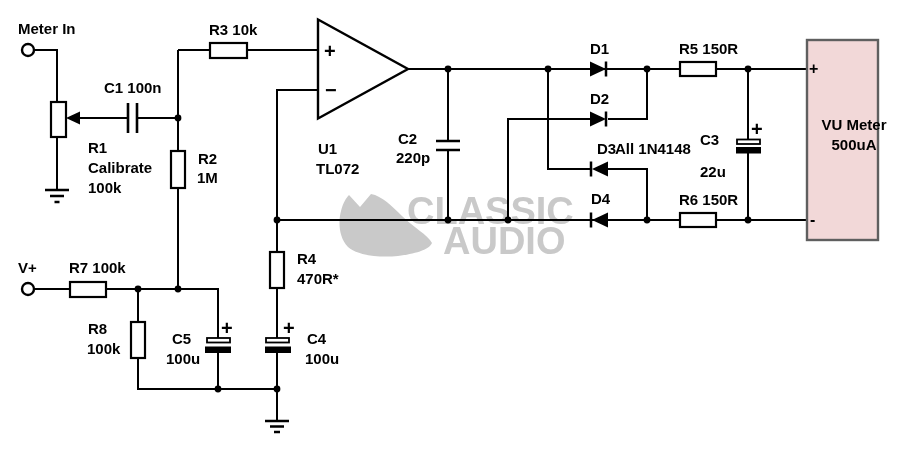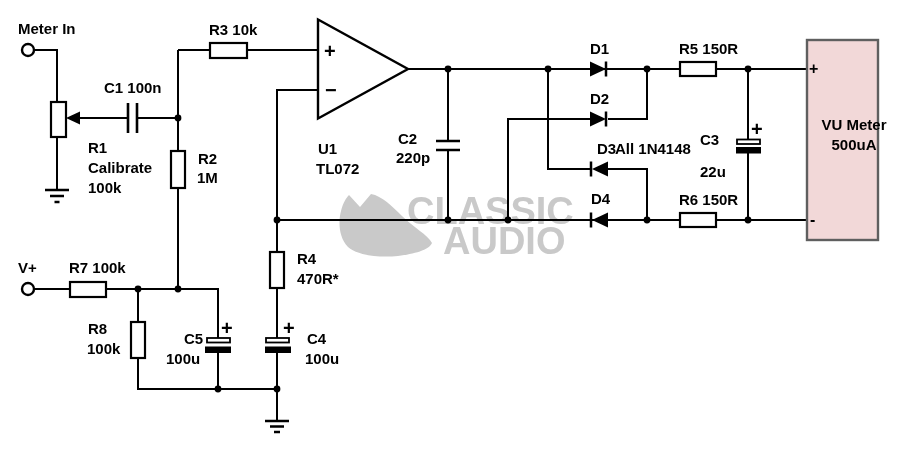--- a/index.html
+++ b/index.html
@@ -159,21 +159,21 @@
 
   <div class="lbl" style="left:700px;top:131px;">C3</div>
   <div class="lbl" style="left:700px;top:150px;margin-top:13px;">22u</div>
 
   <div class="lbl" style="left:18px;top:259px;">V+</div>
   <div class="lbl" style="left:69px;top:259px;">R7 100k</div>
 
   <div class="lbl" style="left:88px;top:320px;">R8</div>
   <div class="lbl" style="left:87px;top:340px;">100k</div>
 
-  <div class="lbl" style="left:184px;top:330px;">C5</div>
+  <div class="lbl" style="left:172px;top:330px;">C5</div>
   <div class="lbl" style="left:166px;top:350px;">100u</div>
 
   <div class="lbl" style="left:297px;top:250px;">R4</div>
   <div class="lbl" style="left:297px;top:270px;">470R*</div>
 
   <div class="lbl" style="left:307px;top:330px;">C4</div>
   <div class="lbl" style="left:305px;top:350px;">100u</div>
 
   <div class="sign op-sign" style="left:324px;top:40px;">+</div>
   <div class="sign op-sign" style="left:325px;top:79px;">−</div>

